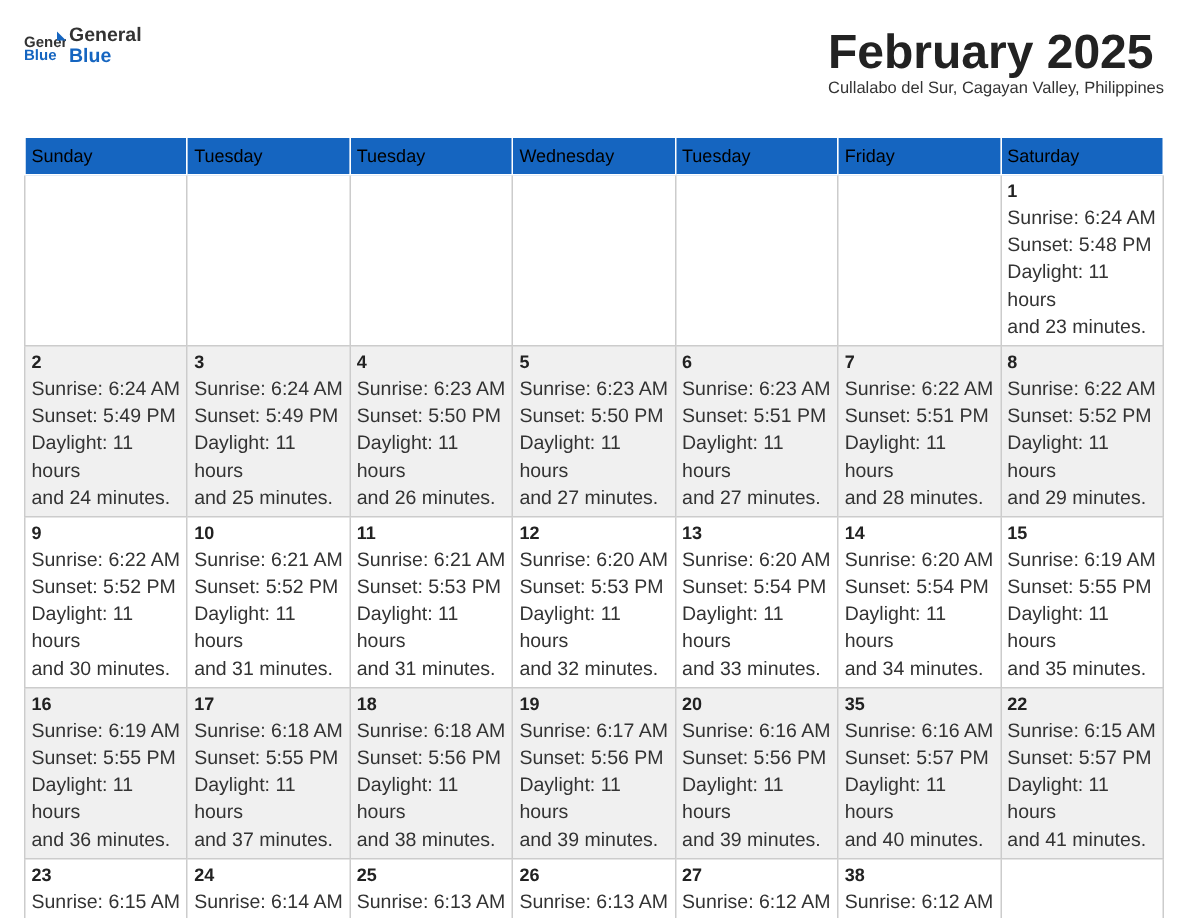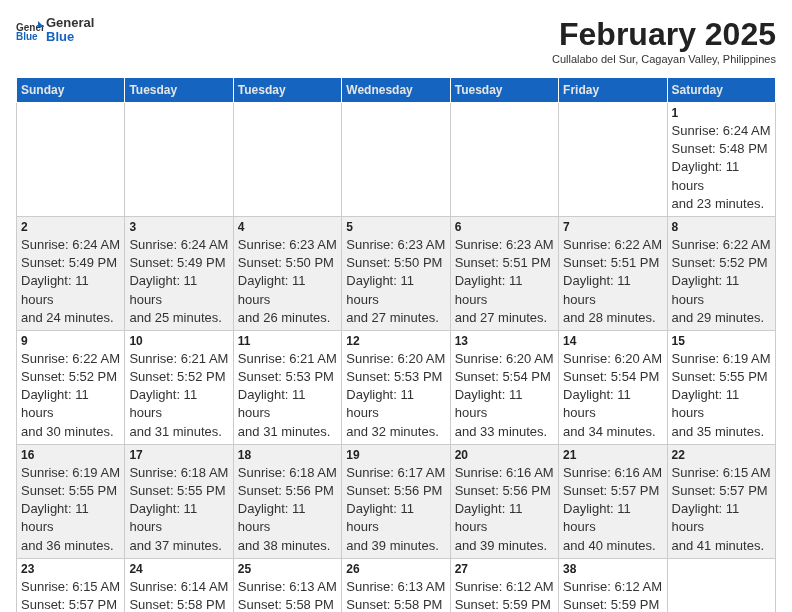--- a/index.html
+++ b/index.html
@@ -23,42 +23,41 @@
     }
     .logo-text span {
       color: #1565c0;
     }
     .logo-icon {
       width: 28px;
       height: 22px;
       margin-right: 2px;
     }
     .title-area {
-      text-align: right;
-      margin-bottom: 6px;
+      margin-bottom: 20px;
     }
     .calendar-title {
       font-size: 32px;
       font-weight: bold;
       color: #222;
     }
     .calendar-subtitle {
       font-size: 11px;
       color: #333;
     }
     .calendar-table {
       width: 100%;
       border-collapse: collapse;
       margin-top: 6px;
     }
     .calendar-table th {
       background-color: #1565c0;
-      color: #e5e5e5;
+      color: #000000;
       font-size: 12px;
-      font-weight: bold;
+      font-weight: normal;
       padding: 5px 4px;
       text-align: left;
       border: 1px solid #fff;
     }
     .calendar-table td {
       border: 1px solid #ccc;
       vertical-align: top;
       padding: 3px 4px;
       font-size: 10px;
       color: #333;
@@ -269,21 +268,21 @@
 and 39 minutes.</div>
         </td>
         <td>
           <span class="day-number">20</span>
           <div class="day-info" style="white-space: pre-line;">Sunrise: 6:16 AM
 Sunset: 5:56 PM
 Daylight: 11 hours
 and 39 minutes.</div>
         </td>
         <td>
-          <span class="day-number">21</span>
+          <span class="day-number">35</span>
           <div class="day-info" style="white-space: pre-line;">Sunrise: 6:16 AM
 Sunset: 5:57 PM
 Daylight: 11 hours
 and 40 minutes.</div>
         </td>
         <td>
           <span class="day-number">22</span>
           <div class="day-info" style="white-space: pre-line;">Sunrise: 6:15 AM
 Sunset: 5:57 PM
 Daylight: 11 hours

